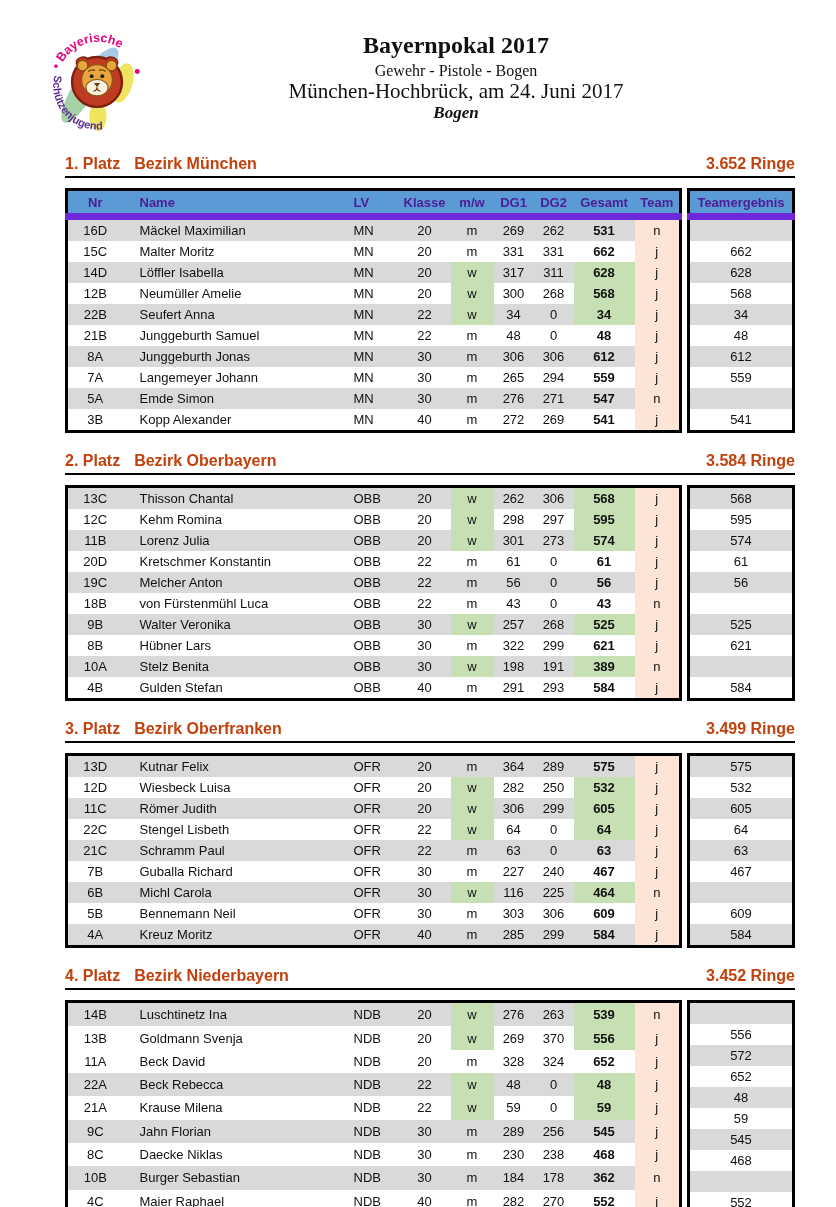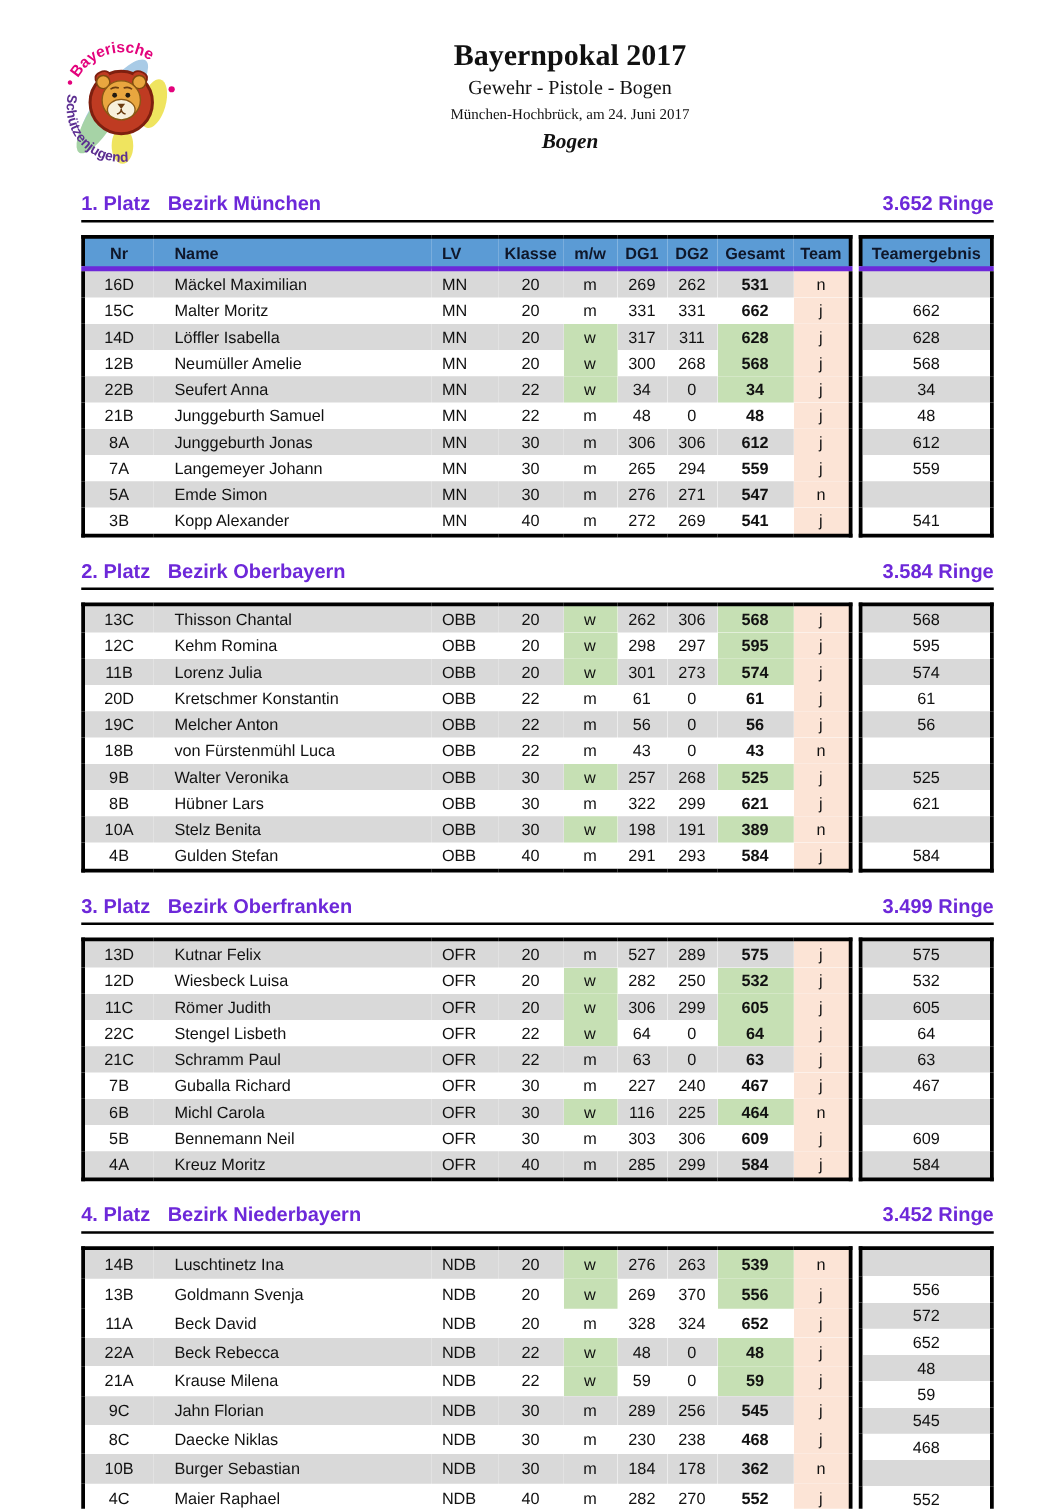--- a/index.html
+++ b/index.html
@@ -6,38 +6,38 @@
   body{width:836px;height:1207px;font-family:"Liberation Sans",sans-serif;color:#111;overflow:hidden;}
   .content{margin:0 41px 0 65px;position:relative;}
 
   
   .doc-header{position:relative;height:148px;}
   .logo-wrap{position:absolute;left:-16px;top:22px;width:96px;height:118px;}
   .title-block{position:absolute;left:0;right:0;top:30px;text-align:center;transform:translateX(26px);
                font-family:"Liberation Serif",serif;}
   .title-block .main-title{font-size:24px;font-weight:bold;line-height:31px;}
   .title-block .subtitle{font-size:16px;line-height:20px;}
-  .title-block .locdate{font-size:12px;line-height:20px;}
+  .title-block .locdate{font-size:21px;line-height:20px;}
   .title-block .discipline{font-size:17px;font-weight:bold;font-style:italic;line-height:22px;margin-top:1px;}
 
   
   .section-heading{display:flex;align-items:center;border-bottom:2px solid #000;
-                   padding-bottom:3px;margin:19px 0 10px 0;font-weight:bold;font-size:16px;color:#6d28d9;}
+                   padding-bottom:3px;margin:19px 0 10px 0;font-weight:bold;font-size:16px;color:#c2410c;}
   .section-heading:first-of-type{margin-top:7px;}
   .sh-place{white-space:pre;}
   .sh-bezirk{margin-left:14px;flex:1;}
   .sh-total{}
 
   
   .tables-row{display:flex;gap:5px;}
   table{border-collapse:collapse;table-layout:fixed;}
   .main-table{width:620px;border:3px solid #000;}
   .sub-table{width:126px;border:3px solid #000;}
-  th{background:#5B9BD5;color:#0f172a;font-size:13px;font-weight:bold;height:22px;
-     padding:0;border-bottom:4px solid #6d28d9;}
+  th{background:#5B9BD5;color:#4c1d95;font-size:13px;font-weight:bold;height:22px;
+     padding:0;border-bottom:7px solid #6d28d9;}
   td{height:21px;font-size:13px;padding:0;white-space:nowrap;overflow:hidden;}
   tr.odd td{background:#D9D9D9;}
   tr.even td{background:#FFFFFF;}
   td.green{background:#C6E0B4 !important;}
   td.team{background:#FCE4D6 !important;}
   td.bold{font-weight:bold;}
   .al{text-align:left;}
   .ac{text-align:center;}
   .pad-name{padding-left:17px;}
   .pad-lv{padding-left:9px;}
@@ -471,21 +471,21 @@
             <col class="c-ges">
             <col class="c-team">
           </colgroup>
           <tbody>
             <tr class="odd">
               <td class="ac">13D</td>
               <td class="al pad-name">Kutnar Felix</td>
               <td class="al pad-lv">OFR</td>
               <td class="ac">20</td>
               <td class="ac">m</td>
-              <td class="ac">527</td>
+              <td class="ac">364</td>
               <td class="ac">289</td>
               <td class="ac bold">575</td>
               <td class="ac team">j</td>
             </tr>
             <tr class="even">
               <td class="ac">12D</td>
               <td class="al pad-name">Wiesbeck Luisa</td>
               <td class="al pad-lv">OFR</td>
               <td class="ac">20</td>
               <td class="ac green">w</td>

